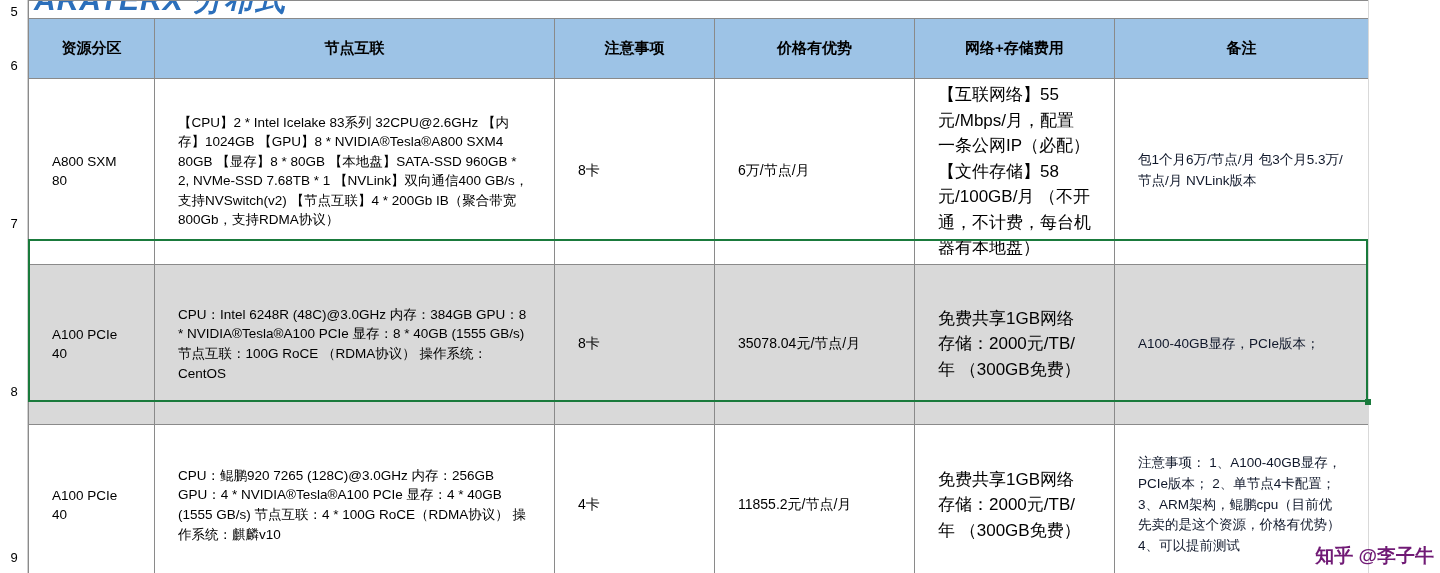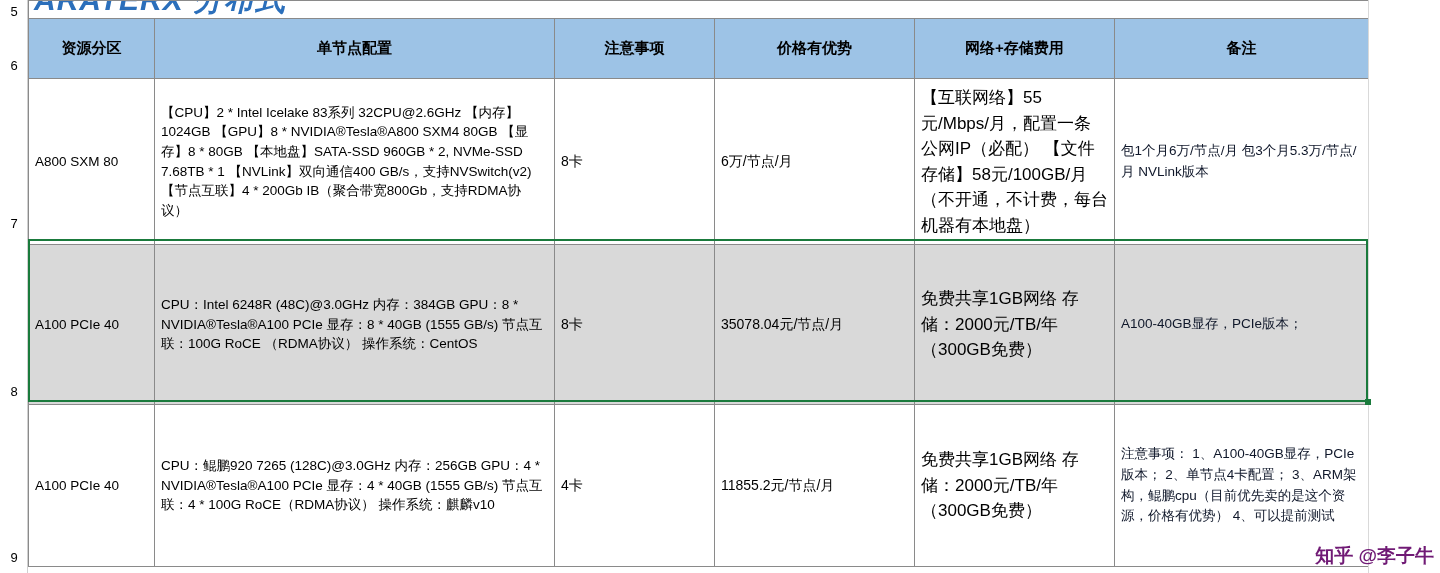--- a/index.html
+++ b/index.html
@@ -48,21 +48,21 @@
   }
   table.grid {
     border-collapse: collapse;
     table-layout: fixed;
     width: 1340px;
     margin-left: 0px;
   }
   table.grid td, table.grid th {
     border: 1px solid #8a8a8a;
     vertical-align: middle;
-    padding: 3px 6px;
+    padding: 3px 23px;
     box-sizing: border-box;
     font-family: "Liberation Sans", sans-serif;
   }
   
   .banner-row td {
     height: 18px;
     border: none;
     padding: 0;
   }
   .banner {
@@ -183,21 +183,21 @@
         <col style="width:200px;">
         <col style="width:200px;">
         <col style="width:254px;">
       </colgroup>
       <tbody>
           <tr class="banner-row">
         <td colspan="6"></td>
       </tr>
       <tr class="hdr">
         <th>资源分区</th>
-        <th>单节点配置</th>
+        <th>节点互联</th>
         <th>注意事项</th>
         <th>价格有优势</th>
         <th>网络+存储费用</th>
         <th>备注</th>
       </tr>
 
       <tr class="row-a800">
         <td class="cell-center mono">A800 SXM 80</td>
         <td class="spec">【CPU】2 * Intel Icelake 83系列 32CPU@2.6GHz
 【内存】1024GB

